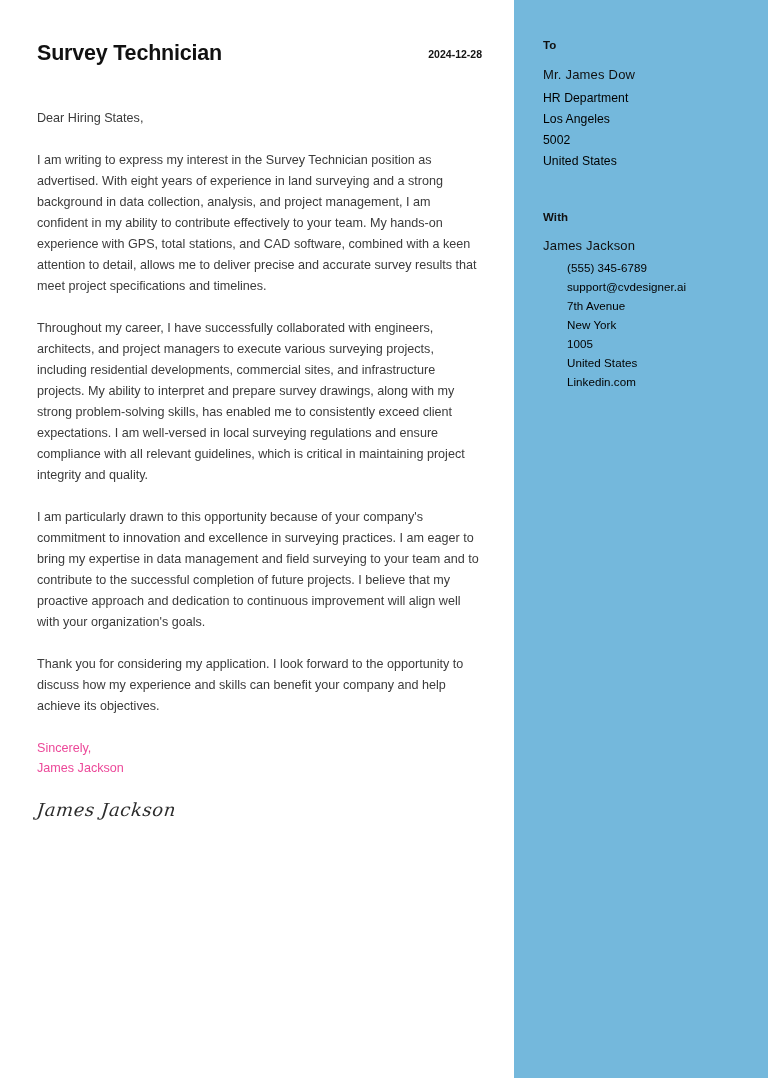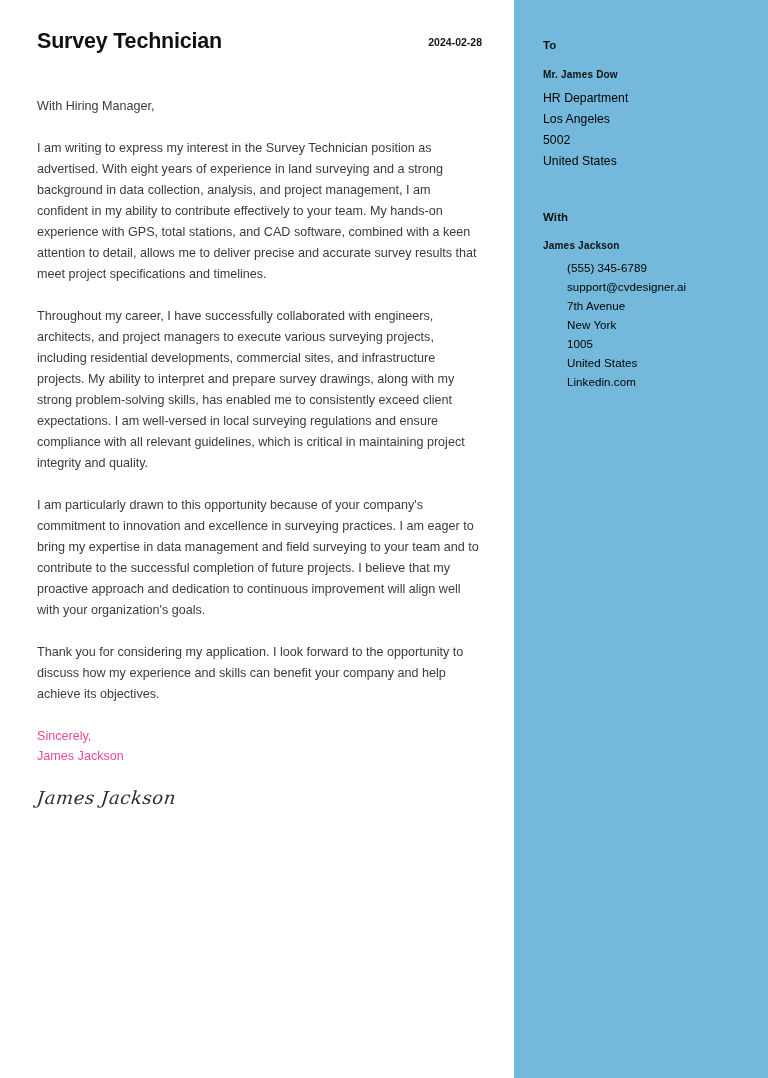--- a/index.html
+++ b/index.html
@@ -40,22 +40,22 @@
 
   .block-label {
     font-size: 11.5px;
     font-weight: bold;
     color: #101010;
     letter-spacing: 0.1px;
     line-height: 14px;
   }
 
   .block-name {
-    font-size: 10px;
-    font-weight: bold;
+    font-size: 13px;
+    font-weight: normal;
     color: #101010;
     line-height: 16px;
     letter-spacing: 0.2px;
   }
 
   .addr-line {
     font-size: 12.2px;
     color: #000000;
     line-height: 21px;
     letter-spacing: 0.05px;
@@ -71,21 +71,21 @@
     margin-left: 24px;
   }
 
   
   .letter {
     position: absolute;
     top: 0;
     left: 0;
     width: 510px;
     height: 1078px;
-    padding: 28px 28px 0 37px;
+    padding: 40px 28px 0 37px;
   }
 
   .letter-head {
     display: flex;
     align-items: flex-start;
     justify-content: space-between;
     margin-bottom: 42px;
   }
 
   .job-title {
@@ -143,24 +143,24 @@
 </style>
 </head>
 <body>
 
 <div class="page">
 
   <div class="letter">
 
     <div class="letter-head">
       <div class="job-title">Survey Technician</div>
-      <div class="letter-date">2024-02-28</div>
+      <div class="letter-date">2024-12-28</div>
     </div>
 
-    <div class="salutation">With Hiring Manager,</div>
+    <div class="salutation">Dear Hiring States,</div>
 
     <p class="para">I am writing to express my interest in the Survey Technician position as advertised. With eight years of experience in land surveying and a strong background in data collection, analysis, and project management, I am confident in my ability to contribute effectively to your team. My hands-on experience with GPS, total stations, and CAD software, combined with a keen attention to detail, allows me to deliver precise and accurate survey results that meet project specifications and timelines.</p>
 
     <p class="para">Throughout my career, I have successfully collaborated with engineers, architects, and project managers to execute various surveying projects, including residential developments, commercial sites, and infrastructure projects. My ability to interpret and prepare survey drawings, along with my strong problem-solving skills, has enabled me to consistently exceed client expectations. I am well-versed in local surveying regulations and ensure compliance with all relevant guidelines, which is critical in maintaining project integrity and quality.</p>
 
     <p class="para">I am particularly drawn to this opportunity because of your company's commitment to innovation and excellence in surveying practices. I am eager to bring my expertise in data management and field surveying to your team and to contribute to the successful completion of future projects. I believe that my proactive approach and dedication to continuous improvement will align well with your organization's goals.</p>
 
     <p class="para">Thank you for considering my application. I look forward to the opportunity to discuss how my experience and skills can benefit your company and help achieve its objectives.</p>
 
     <div class="closing">

